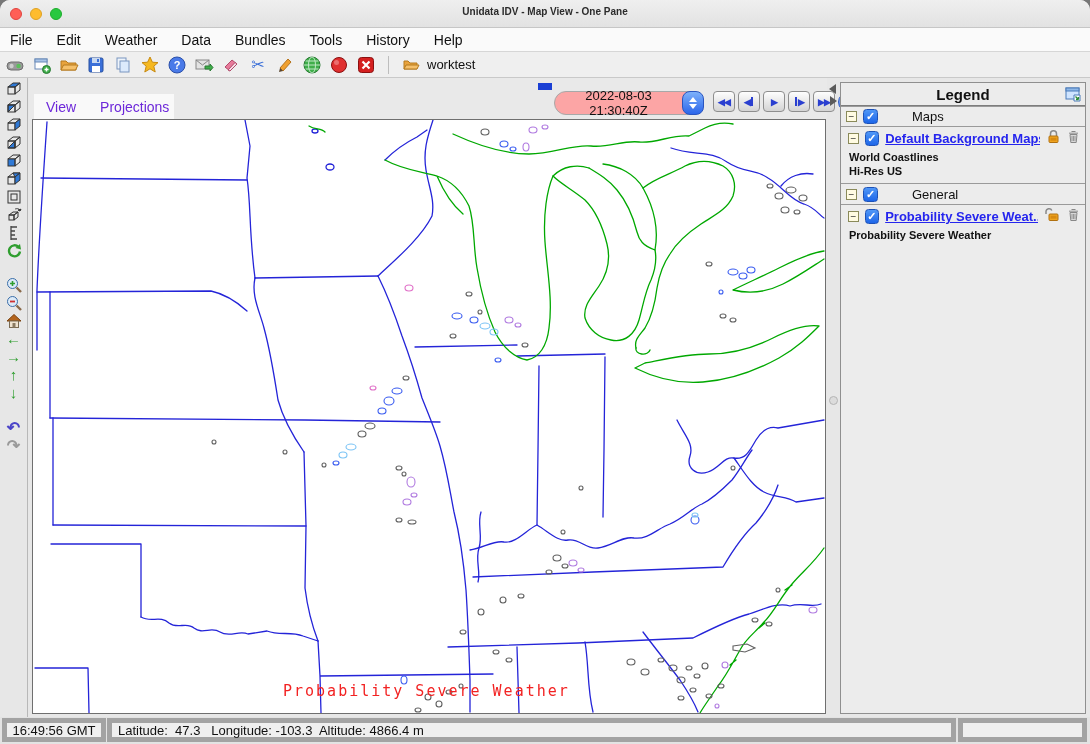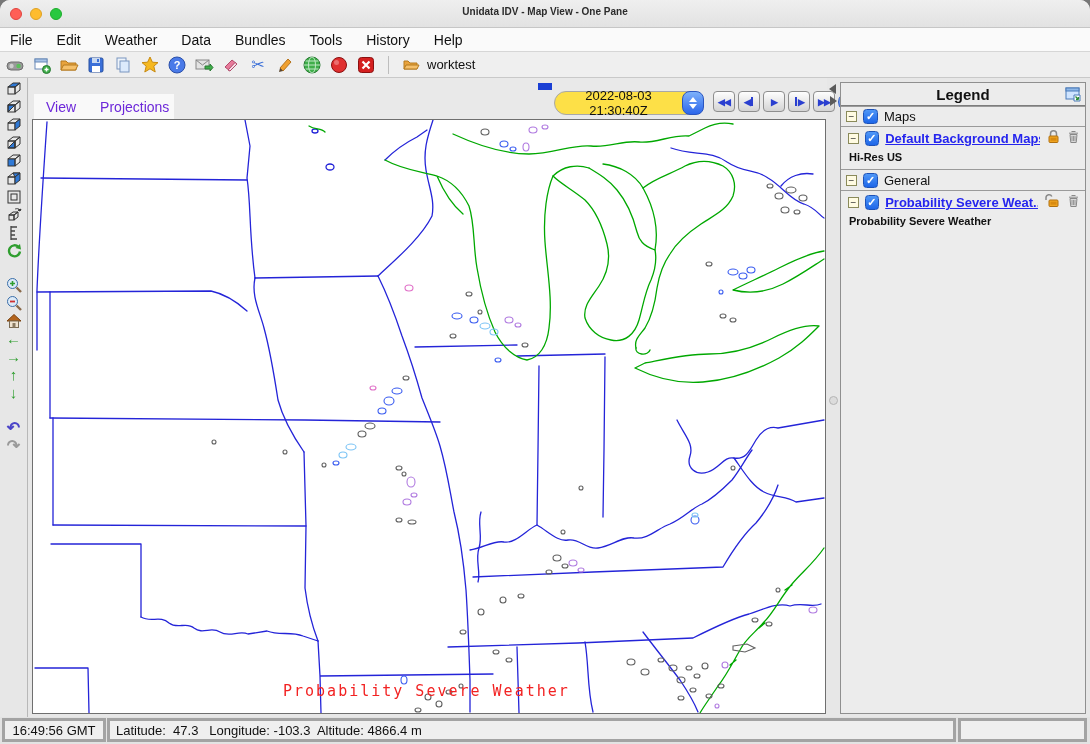--- a/index.html
+++ b/index.html
@@ -44,21 +44,21 @@
   .undo-glyph { font-size:16px; font-weight:bold; color:#4a43c8; }
   .redo-glyph { font-size:16px; font-weight:bold; color:#9a9a9a; }
 
   
   .panel-top { position:absolute; left:29px; top:0; width:798px; height:41px; background:#e9e9e9; }
   .view-menus { position:absolute; left:5px; top:16px; width:140px; height:25px; background:#f9f9f9;
                 display:flex; align-items:center; gap:24px; padding-left:12px; }
   .view-menus span { font-size:14px; font-weight:500; color:#6d28d9; }
   .anim-rect { position:absolute; left:509px; top:5px; width:14px; height:7px; background:#1a3fd4; }
   .time-capsule { position:absolute; left:525px; top:13px; width:150px; height:24px;
-                  background:#fde047; border:1px solid #a8a8a8; border-radius:12px;
+                  background:#fca5a5; border:1px solid #a8a8a8; border-radius:12px;
                   display:flex; align-items:center; }
   .time-text { flex:1; text-align:center; font-size:13px; color:#111; }
   .time-stepper { width:22px; height:24px; border-radius:8px; margin-right:-1px;
                   background:linear-gradient(#7db1fb,#2c66ea); border:1px solid #2a55c0;
                   display:flex; flex-direction:column; align-items:center; justify-content:center; gap:2px; }
   .chev-up { width:0; height:0; border-left:4px solid transparent; border-right:4px solid transparent;
              border-bottom:5px solid #fff; }
   .chev-dn { width:0; height:0; border-left:4px solid transparent; border-right:4px solid transparent;
              border-top:5px solid #fff; }
   .play-group { position:absolute; left:684px; top:13px; display:flex; gap:3px; align-items:center; }
@@ -89,39 +89,39 @@
              background:#dcdcdc; border:1px solid #b5b5b5; }
 
   
   .legend-panel { position:absolute; left:840px; top:4px; width:246px; height:632px;
                   background:#ececec; border:1px solid #8f8f8f; }
   .legend-header { position:relative; height:23px; border-bottom:1px solid #7d7d7d; }
   .legend-title { text-align:center; font-size:15px; font-weight:bold; color:#111; padding-top:3px; }
   .legend-float { position:absolute; right:4px; top:3px; }
   .cat-row { display:flex; align-items:center; gap:6px; height:21px; padding-left:5px;
              border-bottom:1px solid #9a9a9a; }
-  .cat-label { font-size:13px; color:#111; }
+  .cat-label { font-size:13px; color:#111;margin-left:28px; }
   .layer-row { display:flex; align-items:center; gap:6px; height:23px; padding-left:7px; }
   .layer-link { font-size:13px; font-weight:bold; color:#2525ee; text-decoration:underline;
                 white-space:nowrap; overflow:hidden; max-width:158px; }
   .layer-icons { margin-left:auto; display:flex; gap:6px; padding-right:5px; align-items:center; }
   .sub-label { font-size:11px; font-weight:bold; color:#111; padding:1px 0 1px 8px; }
   .sect-gap { height:6px; border-bottom:1px solid #9a9a9a; }
   .minus-box { width:11px; height:11px; background:#fffbe2; border:1px solid #8a8a5a;
                display:flex; align-items:center; justify-content:center;
                font-size:10px; line-height:9px; color:#333; }
   .chk { width:15px; height:15px; border-radius:3.5px;
          background:linear-gradient(#4f97f7,#1e66e8); border:1px solid #1d52b8;
          display:flex; align-items:center; justify-content:center;
          color:#fff; font-size:11px; font-weight:bold; }
 
   
   .statusbar { position:absolute; left:0; top:717px; width:100%; height:27px; background:#e3e3e3; }
   .sb-box { position:absolute; top:1px; height:24px; background:#efefef;
-            border:3px solid #a3a3a3; display:flex; align-items:center; }
+            border:5px solid #a3a3a3; display:flex; align-items:center; }
   .sb-clock { left:2px; width:104px; justify-content:center; font-size:13px; color:#111; }
   .sb-pos { left:107px; width:849px; padding-left:6px; font-size:13px; color:#111; white-space:pre; }
   .sb-extra { left:958px; width:129px; }
 </style>
 </head>
 <body>
 
 <div class="win">
 
   <div class="titlebar">
@@ -597,20 +597,21 @@
           <span>
             <svg width="13" height="15">
                 <path d="M4.5,2.5 h4" stroke="#888" fill="none"></path>
                 <rect x="2" y="3.5" width="9" height="1.5" fill="#aaa"></rect>
                 <path d="M3,5.5 h7 l-0.8,8 h-5.4 z" fill="#d8d8d8" stroke="#888"></path>
                 <path d="M5,7 v5 M6.5,7 v5 M8,7 v5" stroke="#999" fill="none"></path>
               </svg>
           </span>
         </div>
       </div>
+      <div class="sub-label">World Coastlines</div>
       <div class="sub-label">Hi-Res US</div>
       <div class="sect-gap"></div>
 
       <div class="cat-row">
         <div class="minus-box">−</div>
         <div class="chk">✓</div>
         <span class="cat-label">General</span>
       </div>
 
       <div class="layer-row">

